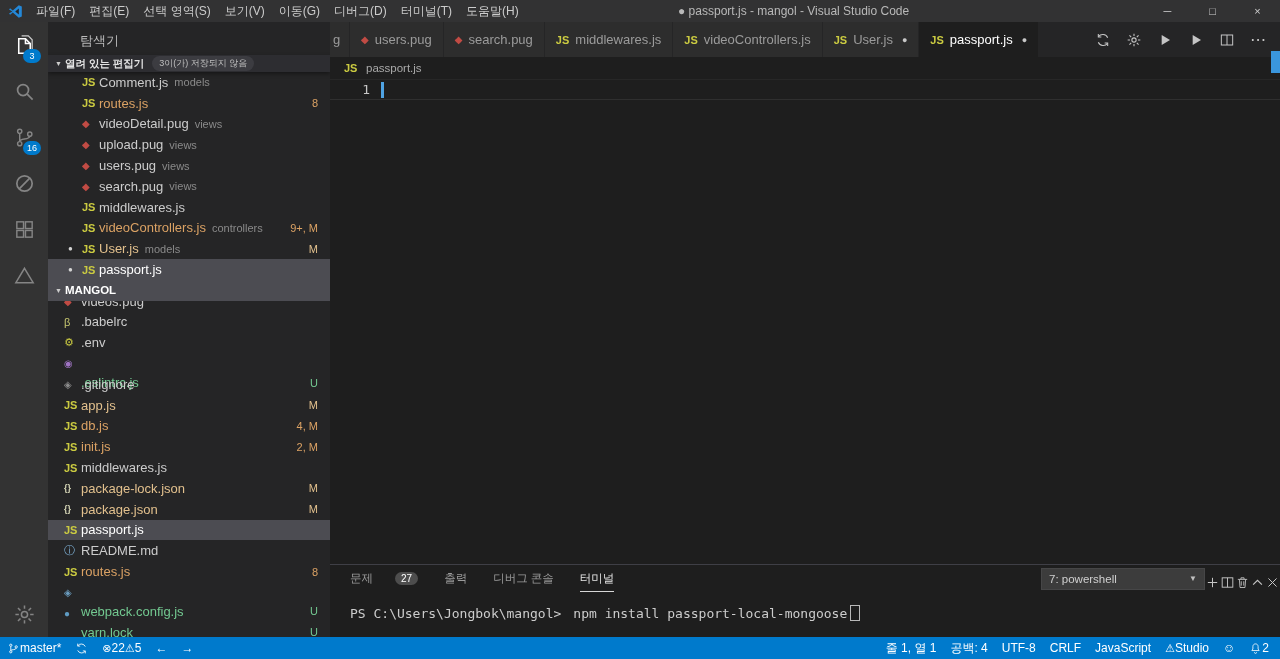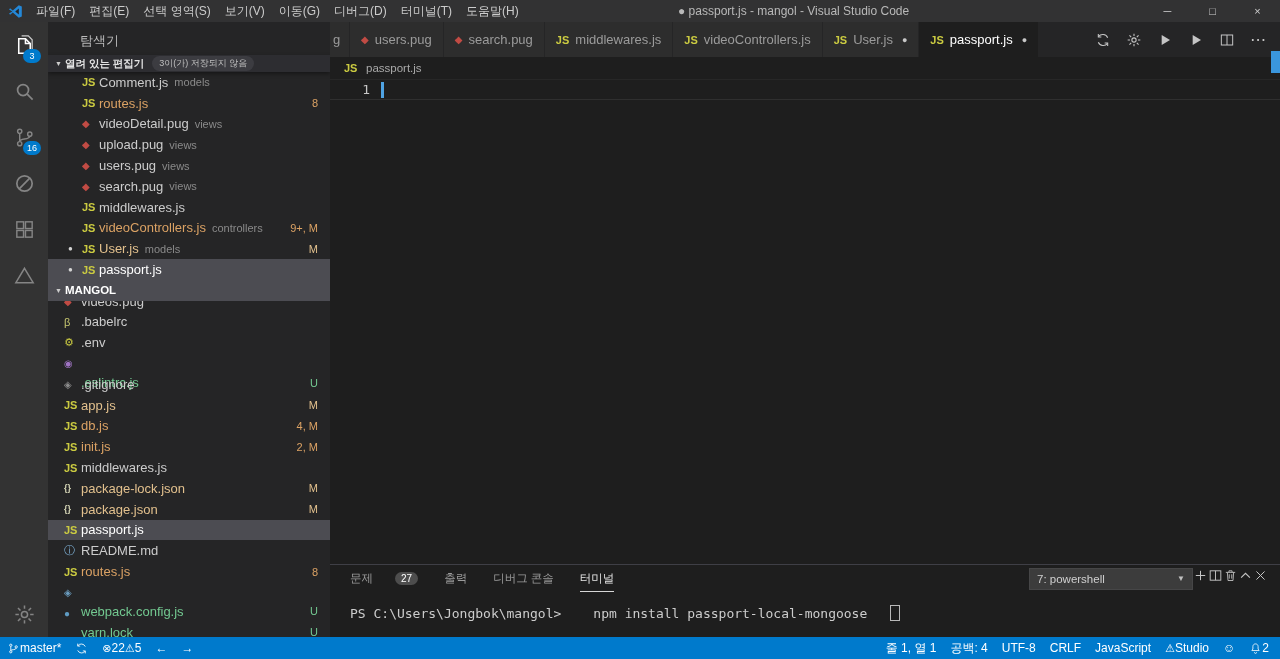--- a/index.html
+++ b/index.html
@@ -80,28 +80,28 @@
     font-family:"DejaVu Sans Mono","Liberation Mono",monospace;font-size:13px;color:#c6c6c6;}
   .cursor{width:3px;height:16px;background:#4fa3e3;margin-left:2px;}
   .overview-marker{position:absolute;top:29px;right:0;width:9px;height:22px;background:#3a96dd;z-index:5;}
 
   
   .panel{height:72px;border-top:1px solid #3f3f46;display:flex;flex-direction:column;flex:none;}
   .panel-tabs{height:27px;display:flex;align-items:center;padding-left:20px;gap:26px;font-size:11.5px;color:#9b9b9b;flex:none;}
   .ptab{display:flex;align-items:center;gap:22px;height:100%;cursor:pointer;box-sizing:border-box;}
   .ptab.active{color:#e7e7e7;border-bottom:1px solid #d7d7d7;}
   .ptab-badge{background:#4d4d4d;color:#ffffff;border-radius:9px;padding:1px 6px;font-size:10px;}
-  .panel-right{margin-left:auto;display:flex;align-items:flex-start;padding-right:12px;}
+  .panel-right{margin-left:auto;display:flex;align-items:flex-end;}
   .term-select{background:#3c3c3c;border:1px solid #464647;color:#d0d0d0;font-size:11.5px;height:20px;
     width:148px;padding:0 7px;display:flex;justify-content:space-between;align-items:center;cursor:pointer;}
   .sel-arrow{font-size:8px;color:#c0c0c0;}
   .panel-right svg{width:15px;height:15px;color:#c5c5c5;cursor:pointer;}
   .term-body{flex:1;padding:13px 0 0 20px;font-family:"DejaVu Sans Mono","Liberation Mono",monospace;
     font-size:13px;color:#cccccc;}
-  .term-line{display:flex;align-items:center;white-space:pre;gap:20px;}
+  .term-line{display:flex;align-items:center;white-space:pre;}
   .term-cmd{margin-left:12px;}
   .term-cursor{display:inline-block;width:8px;height:14px;border:1px solid #b9b9b9;margin-left:3px;}
 
   
   .statusbar{height:22px;background:#007acc;display:flex;align-items:center;color:#ffffff;font-size:12px;}
   .sb-item{display:flex;align-items:center;padding:0 7px;height:100%;cursor:pointer;white-space:nowrap;}
   .sb-item svg{width:13px;height:13px;}
   .sb-glyph{font-size:11px;}
   .sb-right{margin-left:auto;display:flex;height:100%;padding-right:4px;}
 </style>

